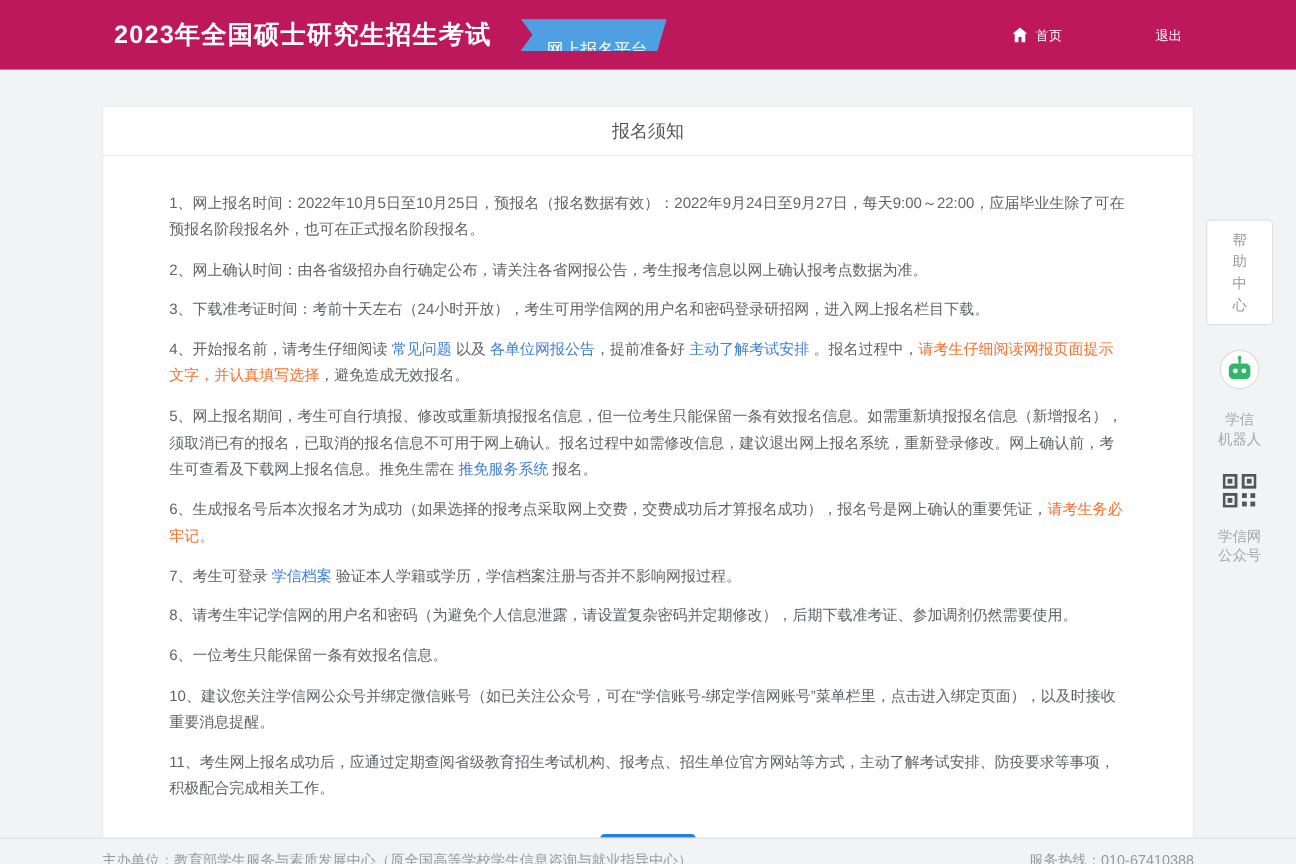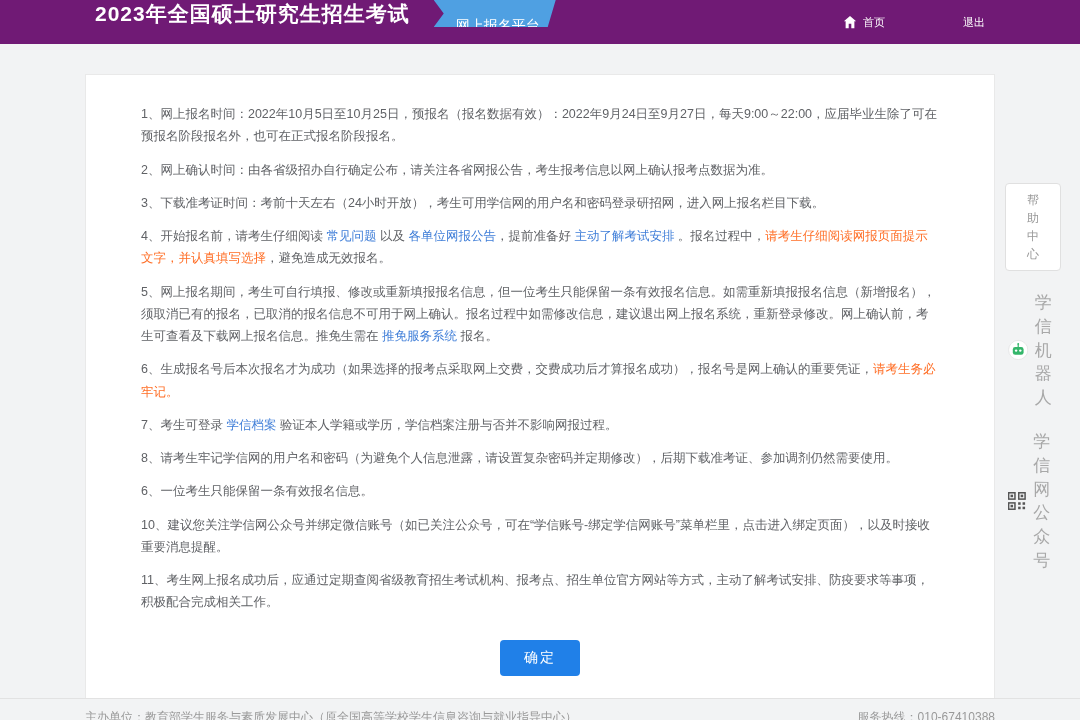--- a/index.html
+++ b/index.html
@@ -6,23 +6,24 @@
   html,body { width:1080px; height:720px; }
   body {
     font-family:"Liberation Sans","DejaVu Sans",sans-serif;
     background:#f2f3f4;
     position:relative;
     overflow:hidden;
   }
 
   
   .header {
-    height:44px;
-    background:#701a75;
-    display:flex;
+    height:58px;
+    background:#be185d;
+    display:flex;
+    align-items:center;
     padding:0 95px;
   }
   .header-title {
     color:#ffffff;
     font-size:21px;
     font-weight:bold;
     letter-spacing:1px;
     white-space:nowrap;
   }
   .badge {
@@ -102,24 +103,24 @@
     padding:7px 21px;
     font-size:12px;
     color:#999999;
     text-align:center;
     line-height:1.5;
     white-space:pre-line;
     cursor:pointer;
   }
   .float-item {
     display:flex;
-    flex-direction:row;
-    align-items:center;
-    gap:0;
-    font-size:17px;
+    flex-direction:column;
+    align-items:center;
+    gap:16px;
+    font-size:12px;
     color:#a8a8a8;
     text-align:center;
     line-height:1.4;
     white-space:pre-line;
     cursor:pointer;
   }
 
   
   .footer {
     position:absolute;
@@ -150,20 +151,21 @@
       </svg>
       <span>首页</span>
     </div>
     <div class="nav-item">
       <span>退出</span>
     </div>
   </div>
 </div>
 
 <div class="card">
+  <div class="card-title">报名须知</div>
   <div class="card-body">
     <div>
         <div class="notice-item"><span>1、网上报名时间：2022年10月5日至10月25日，预报名（报名数据有效）：2022年9月24日至9月27日，每天9:00～22:00，应届毕业生除了可在预报名阶段报名外，也可在正式报名阶段报名。</span></div>
         <div class="notice-item"><span>2、网上确认时间：由各省级招办自行确定公布，请关注各省网报公告，考生报考信息以网上确认报考点数据为准。</span></div>
         <div class="notice-item"><span>3、下载准考证时间：考前十天左右（24小时开放），考生可用学信网的用户名和密码登录研招网，进入网上报名栏目下载。</span></div>
         <div class="notice-item"><span>4、开始报名前，请考生仔细阅读 </span><span class="seg-link">常见问题</span><span> 以及 </span><span class="seg-link">各单位网报公告</span><span>，提前准备好 </span><span class="seg-link">主动了解考试安排</span><span> 。报名过程中，</span><span class="seg-warn">请考生仔细阅读网报页面提示文字，并认真填写选择</span><span>，避免造成无效报名。</span></div>
         <div class="notice-item"><span>5、网上报名期间，考生可自行填报、修改或重新填报报名信息，但一位考生只能保留一条有效报名信息。如需重新填报报名信息（新增报名），须取消已有的报名，已取消的报名信息不可用于网上确认。报名过程中如需修改信息，建议退出网上报名系统，重新登录修改。网上确认前，考生可查看及下载网上报名信息。推免生需在 </span><span class="seg-link">推免服务系统</span><span> 报名。</span></div>
         <div class="notice-item"><span>6、生成报名号后本次报名才为成功（如果选择的报考点采取网上交费，交费成功后才算报名成功），报名号是网上确认的重要凭证，</span><span class="seg-warn">请考生务必牢记。</span></div>
         <div class="notice-item"><span>7、考生可登录 </span><span class="seg-link">学信档案</span><span> 验证本人学籍或学历，学信档案注册与否并不影响网报过程。</span></div>
         <div class="notice-item"><span>8、请考生牢记学信网的用户名和密码（为避免个人信息泄露，请设置复杂密码并定期修改），后期下载准考证、参加调剂仍然需要使用。</span></div>

